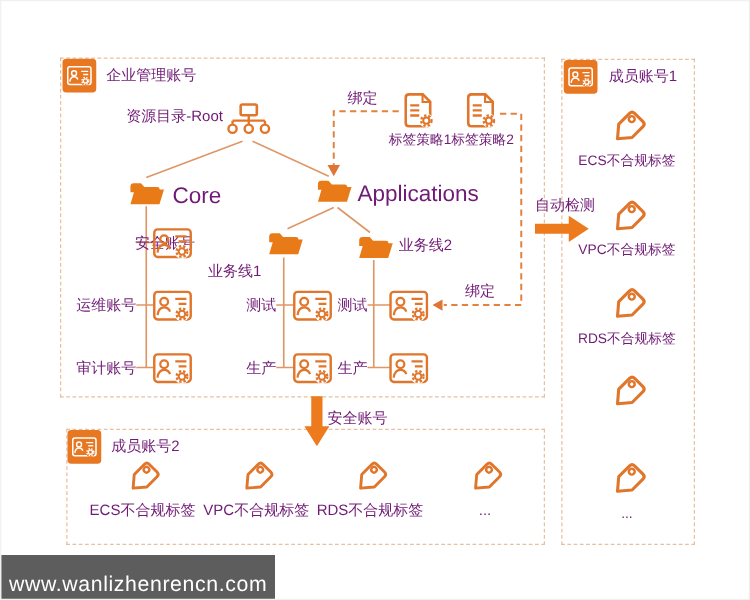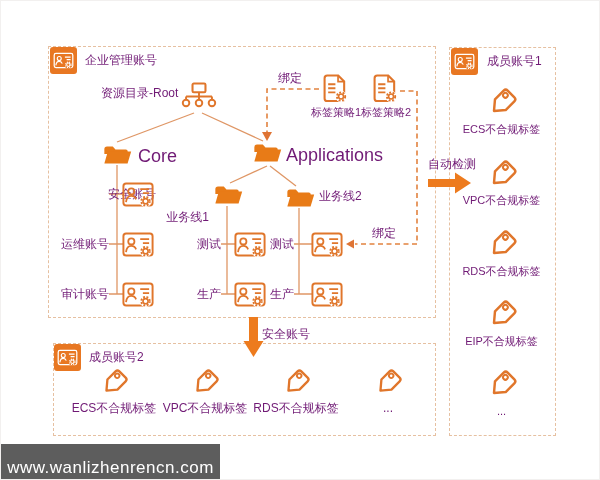--- a/index.html
+++ b/index.html
@@ -200,21 +200,20 @@
   <div class="lbl c small-lbl" style="left:448px;top:193px;width:105px;">VPC不合规标签</div>
 
   <svg class="icon icon-orange" style="left:484px;top:227px;" width="34" height="34">
       <use href="#sym-tag"></use>
     </svg>
   <div class="lbl c small-lbl" style="left:448px;top:264px;width:105px;">RDS不合规标签</div>
 
   <svg class="icon icon-orange" style="left:484px;top:297px;" width="34" height="34">
       <use href="#sym-tag"></use>
     </svg>
-  <div class="lbl c small-lbl" style="left:448px;top:334px;width:105px;">EIP不合规标签</div>
 
   <svg class="icon icon-orange" style="left:484px;top:367px;" width="34" height="34">
       <use href="#sym-tag"></use>
     </svg>
   <div class="lbl c small-lbl" style="left:448px;top:404px;width:105px;">...</div>
 
   <div class="badge" style="left:53px;top:343px;">
     <svg class="icon-white" width="21" height="17">
         <use href="#sym-card"></use>
       </svg>

